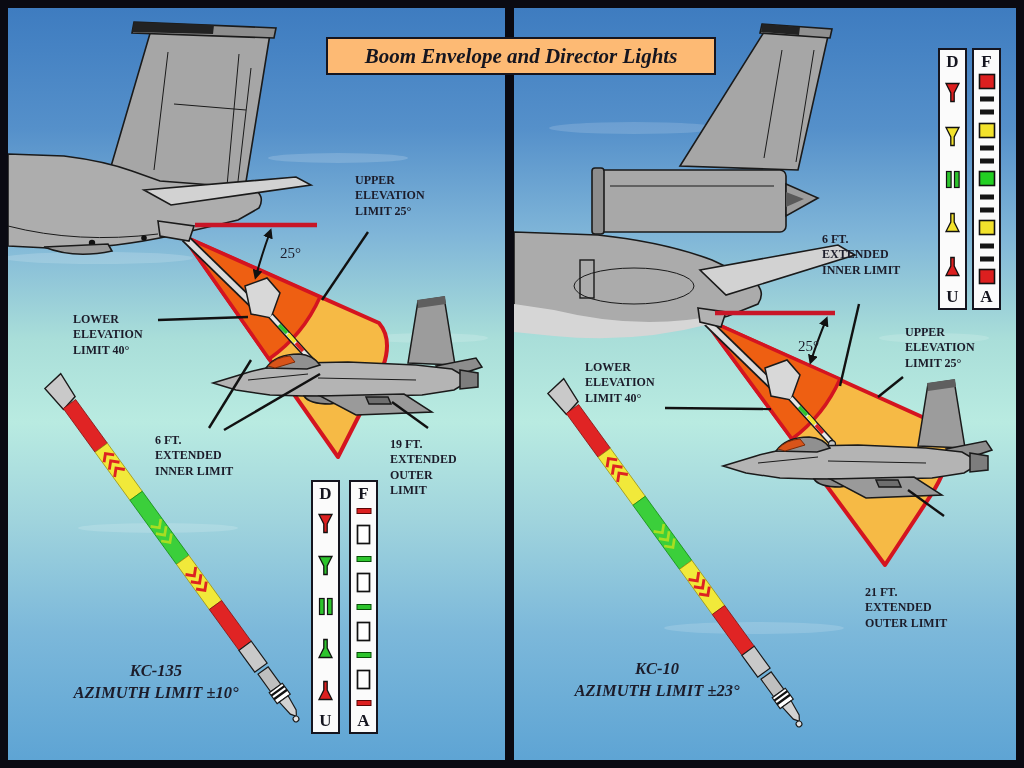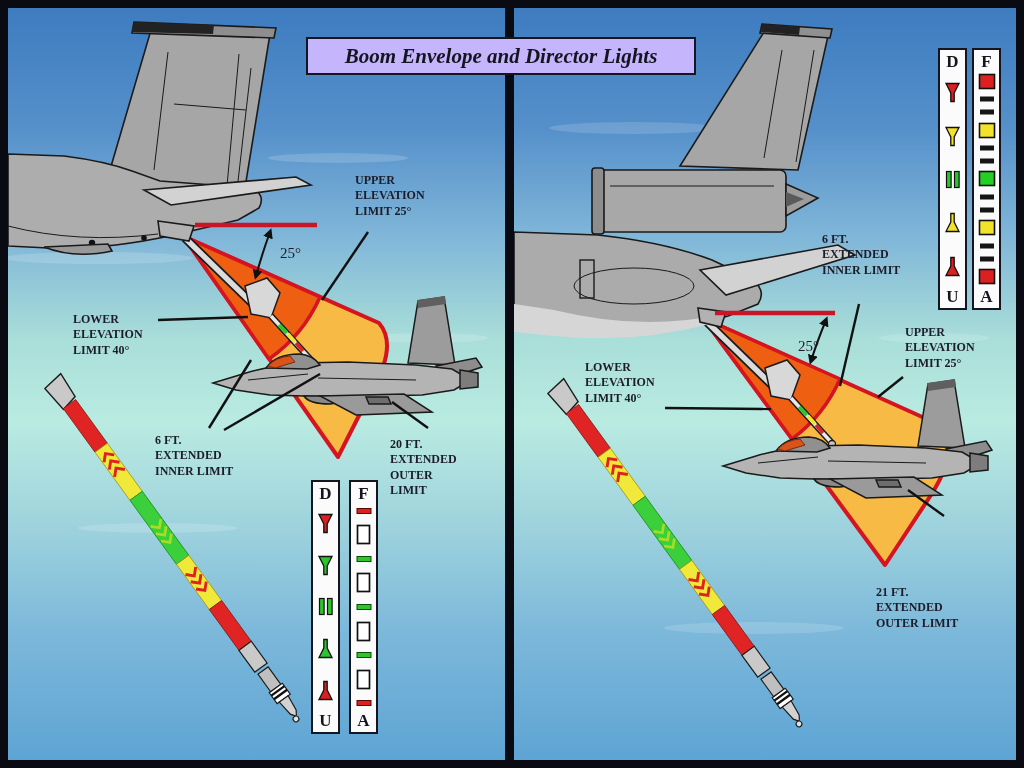--- a/index.html
+++ b/index.html
@@ -5,21 +5,21 @@
   html,body{margin:0;padding:0;background:#222;}
   .frame{position:relative;width:1024px;height:768px;background:#0a0a12;overflow:hidden;
          font-family:"Liberation Serif",serif;}
   .panel{position:absolute;top:8px;height:752px;overflow:hidden;
     background:linear-gradient(180deg,#3e7cc0 0%,#5590ca 16%,#7fb5d8 30%,#a9ded9 44%,
                #b9ebe1 55%,#a0d4dd 68%,#7cb8da 83%,#5ea4d4 100%);}
   .panel.left{left:8px;width:497px;}
   .panel.right{left:514px;width:502px;}
   .divider{position:absolute;left:505px;top:8px;width:9px;height:752px;background:#0a0a12;z-index:5;}
   .art{position:absolute;left:0;top:0;width:100%;height:100%;}
-  .title-box{position:absolute;left:306px;top:37px;width:390px;height:38px;background:#c4b5fd;
+  .title-box{position:absolute;left:326px;top:37px;width:390px;height:38px;background:#fdba74;
     border:2.5px solid #15151f;box-sizing:border-box;display:flex;align-items:center;justify-content:center;
     font-style:italic;font-weight:bold;font-size:21px;color:#15151f;z-index:6;text-align:center;}
   .label{position:absolute;white-space:pre-line;font-weight:bold;font-size:12px;line-height:1.28;
          color:#1c1c2a;z-index:4;}
   .label.center{text-align:center;font-style:italic;font-size:16.5px;line-height:1.35;}
   .angle{position:absolute;font-weight:normal;font-size:15px;color:#1c1c2a;z-index:4;}
   .lightstrip{position:absolute;width:29px;background:#fbfbfb;border:2px solid #15151f;box-sizing:border-box;
     display:flex;flex-direction:column;align-items:center;justify-content:space-between;padding:3px 0;z-index:4;}
   .strip-letter{font-weight:bold;font-size:17px;color:#15151f;line-height:1;}
   .strip-symbols{flex:1;display:flex;flex-direction:column;align-items:center;justify-content:space-around;width:100%;}
@@ -137,24 +137,26 @@
     <div class="label" style="left:347px;top:165px;width:125px">UPPER
 ELEVATION
 LIMIT 25°</div>
     <div class="angle" style="left:272px;top:237px">25°</div>
     <div class="label" style="left:65px;top:304px;width:125px">LOWER
 ELEVATION
 LIMIT 40°</div>
     <div class="label" style="left:147px;top:425px;width:150px">6 FT.
 EXTENDED
 INNER LIMIT</div>
-    <div class="label" style="left:382px;top:429px;width:110px">20 FT.
+    <div class="label" style="left:382px;top:429px;width:110px">19 FT.
 EXTENDED
 OUTER
 LIMIT</div>
+    <div class="label center" style="left:18px;top:652px;width:260px">KC-135
+AZIMUTH LIMIT ±10°</div>
 
     <div class="lightstrip" style="left:303px;top:472px;height:254px">
       <span class="strip-letter">D</span>
       <div class="strip-symbols">
           <span class="sym">
             <svg width="17" height="21" viewBox="0 0 17 21">
               <path d="M2 1.5 L15 1.5 L10.2 11 L10.2 19.5 L6.8 19.5 L6.8 11 Z" fill="#dc1f1f" stroke="#111" stroke-width="1.3"></path>
             </svg>
           </span>
           <span class="sym">
@@ -287,23 +289,25 @@
     <div class="label" style="left:308px;top:224px;width:115px">6 FT.
 EXTENDED
 INNER LIMIT</div>
     <div class="label" style="left:391px;top:317px;width:108px">UPPER
 ELEVATION
 LIMIT 25°</div>
     <div class="angle" style="left:284px;top:330px">25°</div>
     <div class="label" style="left:71px;top:352px;width:125px">LOWER
 ELEVATION
 LIMIT 40°</div>
-    <div class="label" style="left:362px;top:577px;width:130px">21 FT.
+    <div class="label" style="left:351px;top:577px;width:130px">21 FT.
 EXTENDED
 OUTER LIMIT</div>
+    <div class="label center" style="left:18px;top:650px;width:250px">KC-10
+AZIMUTH LIMIT ±23°</div>
 
     <div class="lightstrip" style="left:424px;top:40px;height:262px">
       <span class="strip-letter">D</span>
       <div class="strip-symbols">
           <span class="sym">
             <svg width="17" height="21" viewBox="0 0 17 21">
               <path d="M2 1.5 L15 1.5 L10.2 11 L10.2 19.5 L6.8 19.5 L6.8 11 Z" fill="#dc1f1f" stroke="#111" stroke-width="1.3"></path>
             </svg>
           </span>
           <span class="sym">

